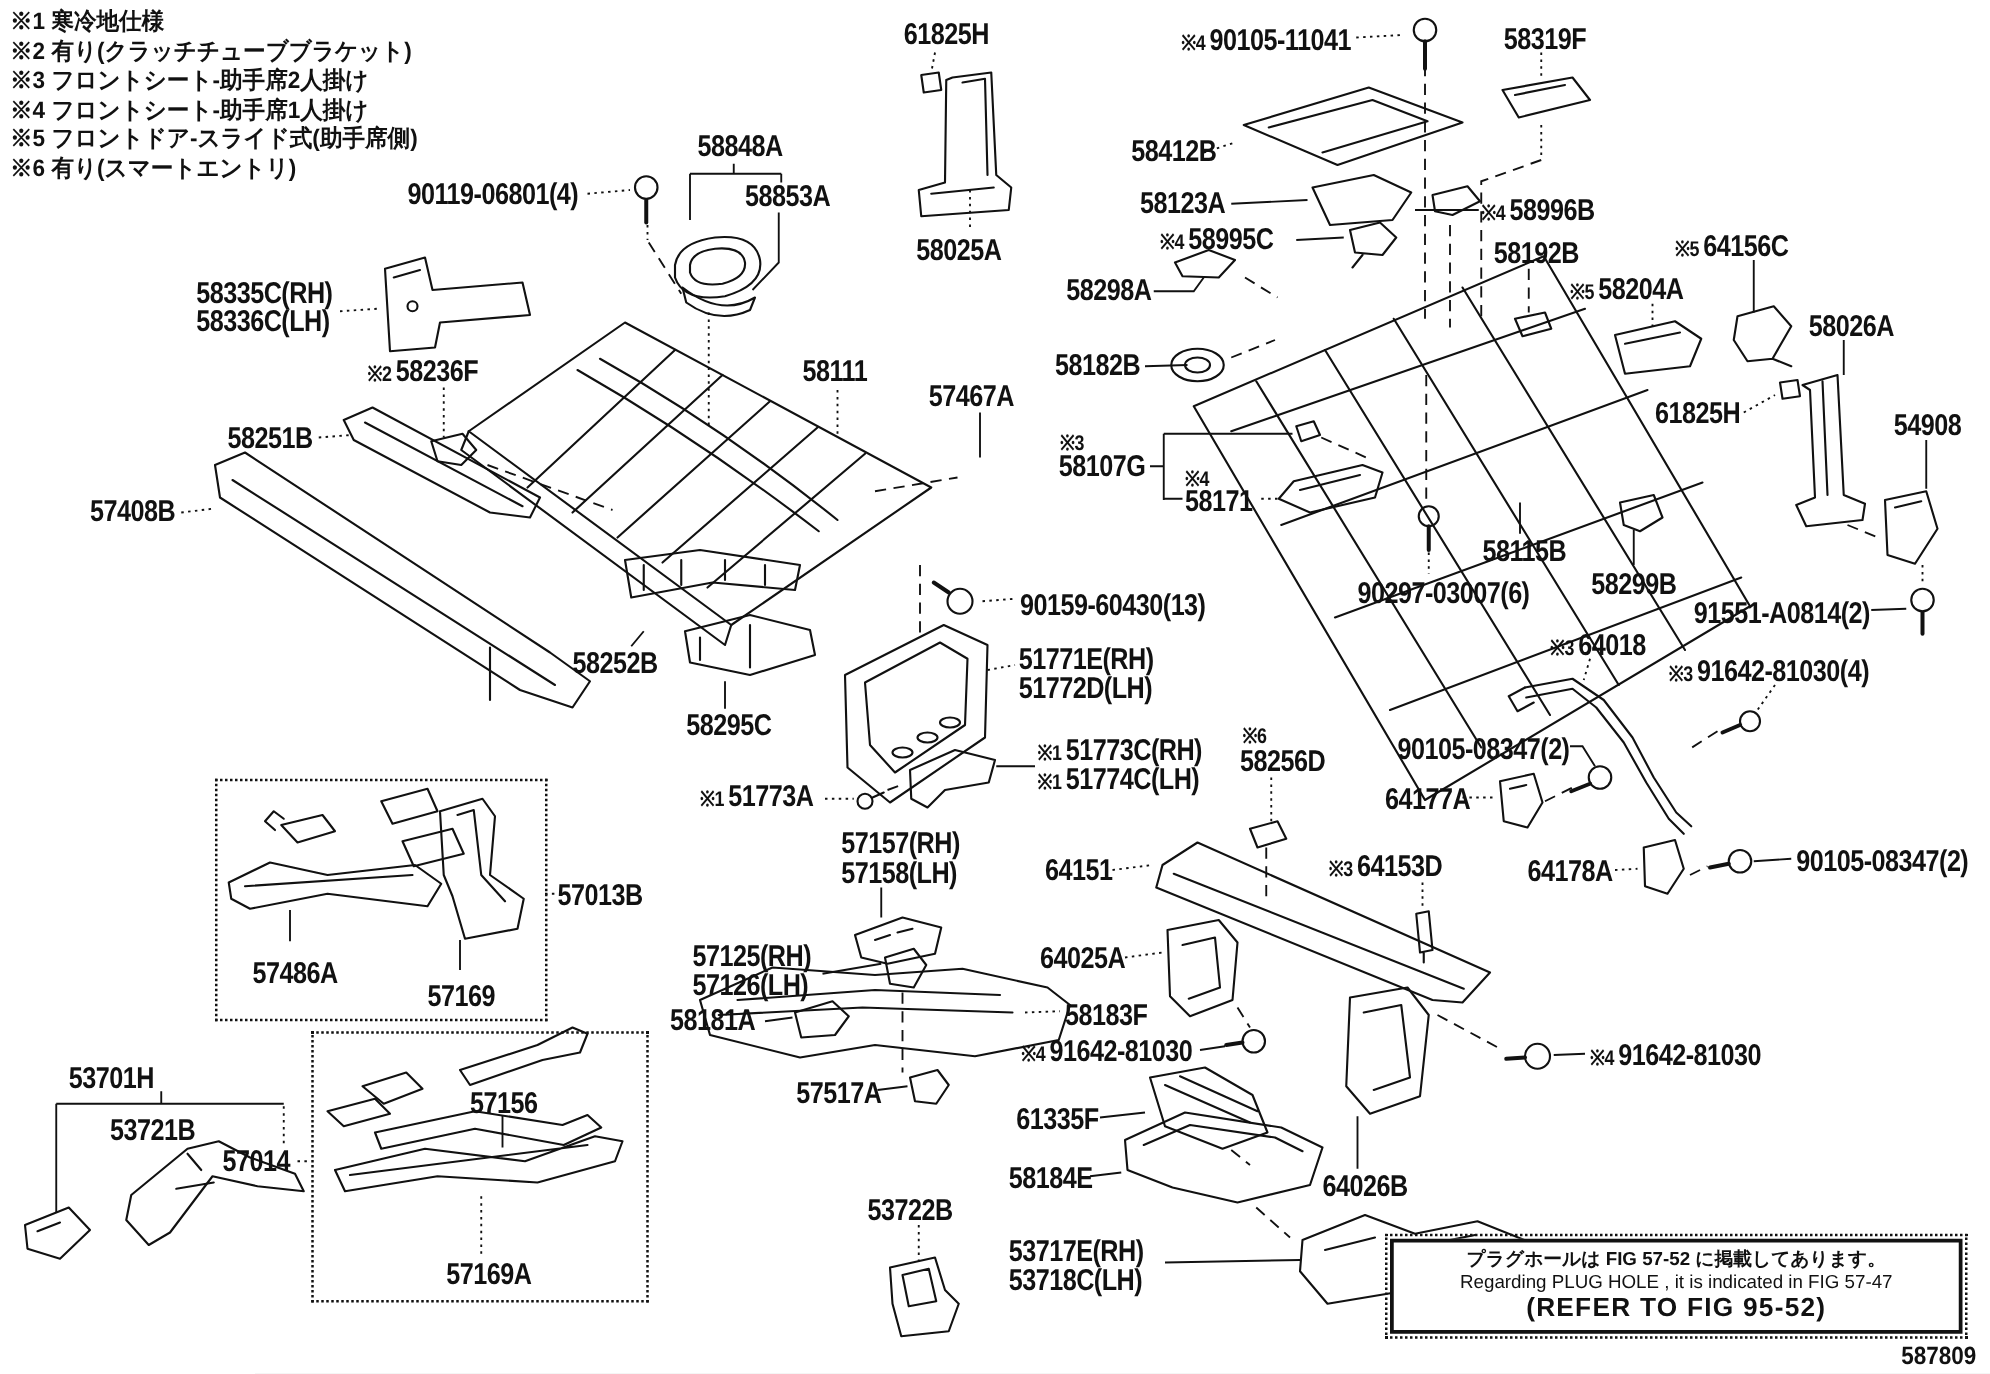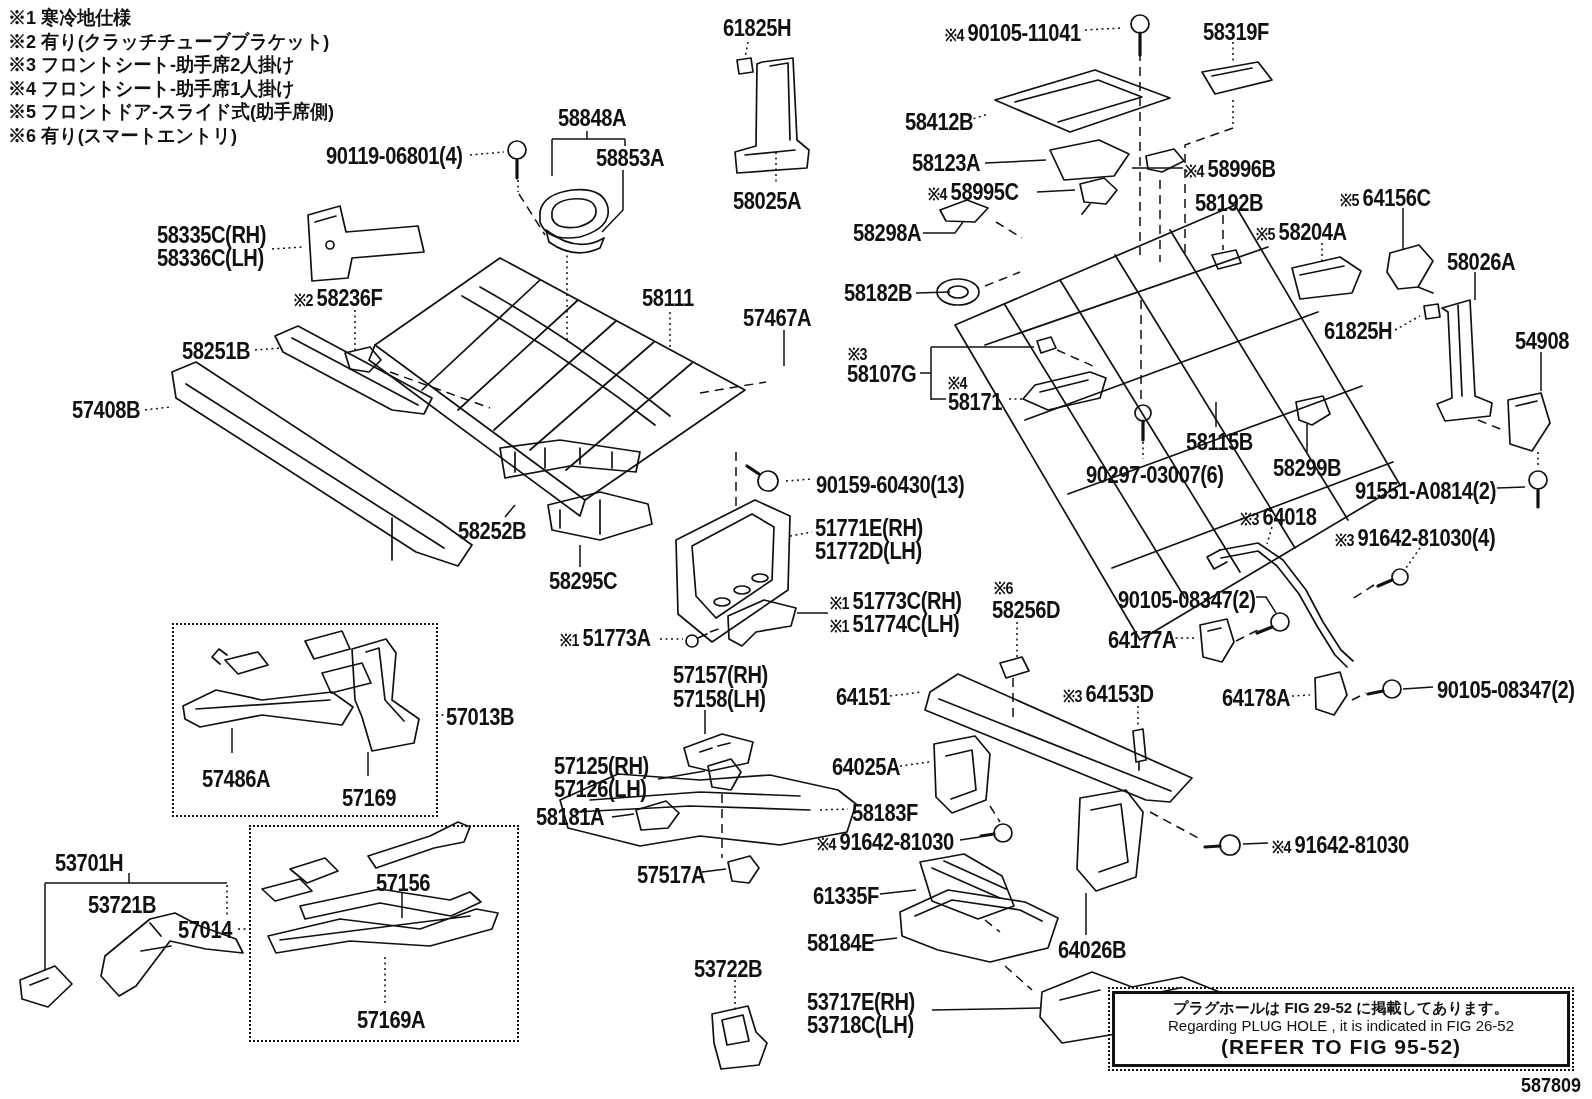--- a/index.html
+++ b/index.html
@@ -350,20 +350,20 @@
       <div class="lbl" style="left: 1058px; top: 938px;">64026B</div>
       <div class="lbl" style="left: 1272px; top: 833px;"><span class="pfx">※4 </span>91642-81030</div>
       <div class="lbl" style="left: 55px; top: 851px;">53701H</div>
       <div class="lbl" style="left: 88px; top: 893px;">53721B</div>
       <div class="lbl" style="left: 178px; top: 918px;">57014</div>
       <div class="lbl" style="left: 376px; top: 871px;">57156</div>
       <div class="lbl" style="left: 357px; top: 1008px;">57169A</div>
     </div>
 
   <div class="plug">
-    <div class="jp">プラグホールは FIG 29-52 に掲載してあります。</div>
-    <div class="en">Regarding  PLUG  HOLE , it is indicated in  FIG  26-52</div>
+    <div class="jp">プラグホールは FIG 57-52 に掲載してあります。</div>
+    <div class="en">Regarding  PLUG  HOLE , it is indicated in  FIG  57-47</div>
     <div class="ref">(REFER  TO  FIG  95-52)</div>
   </div>
 
   <div class="fig">587809</div>
 
 </div>
 
 </body></html>

